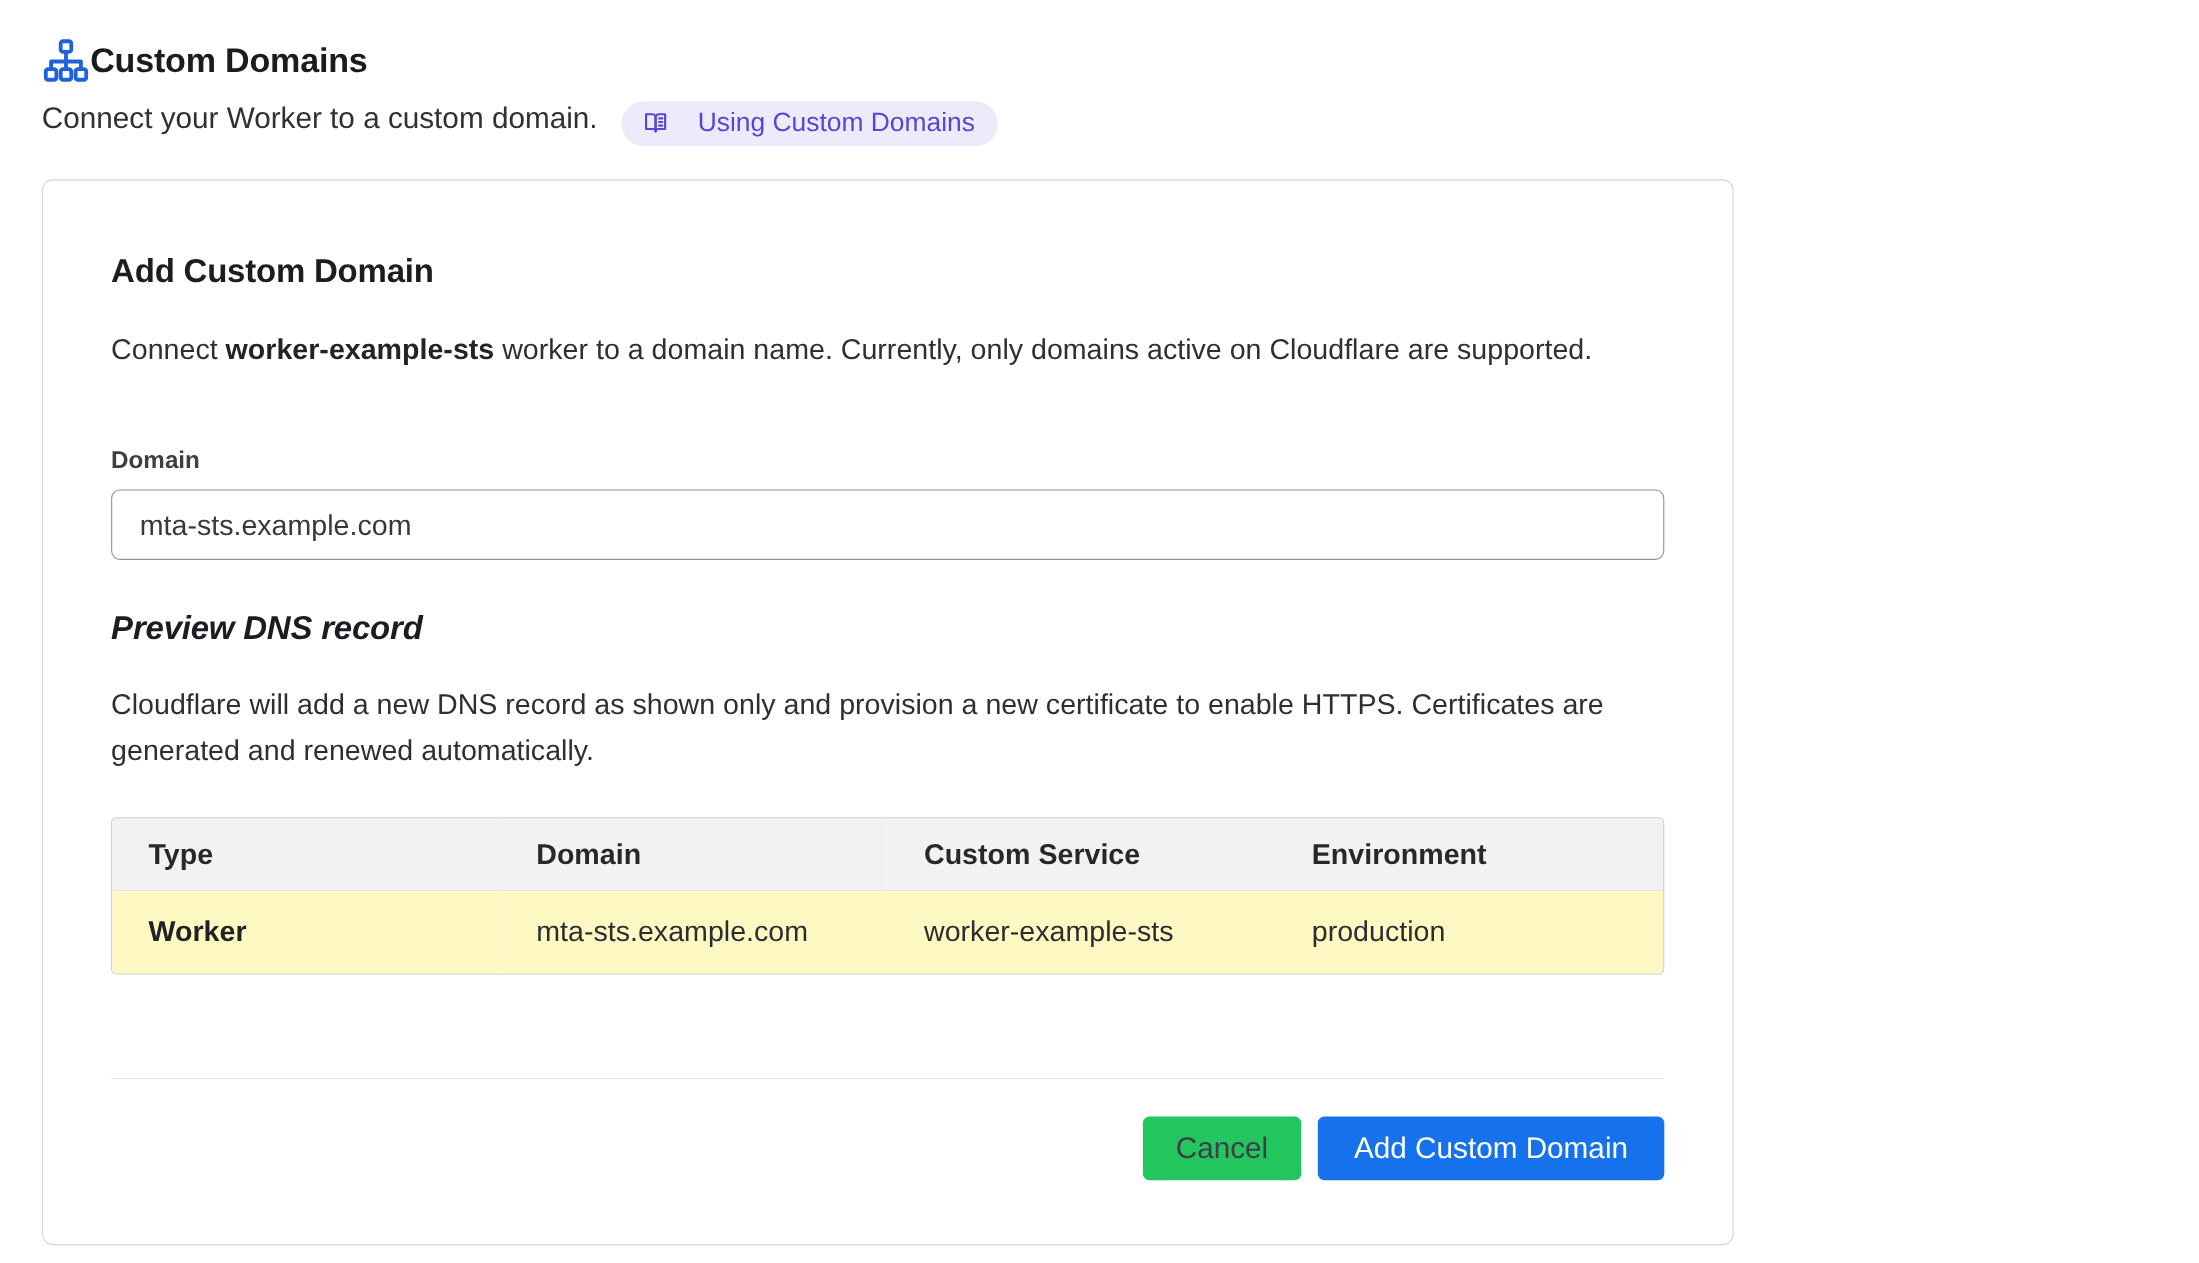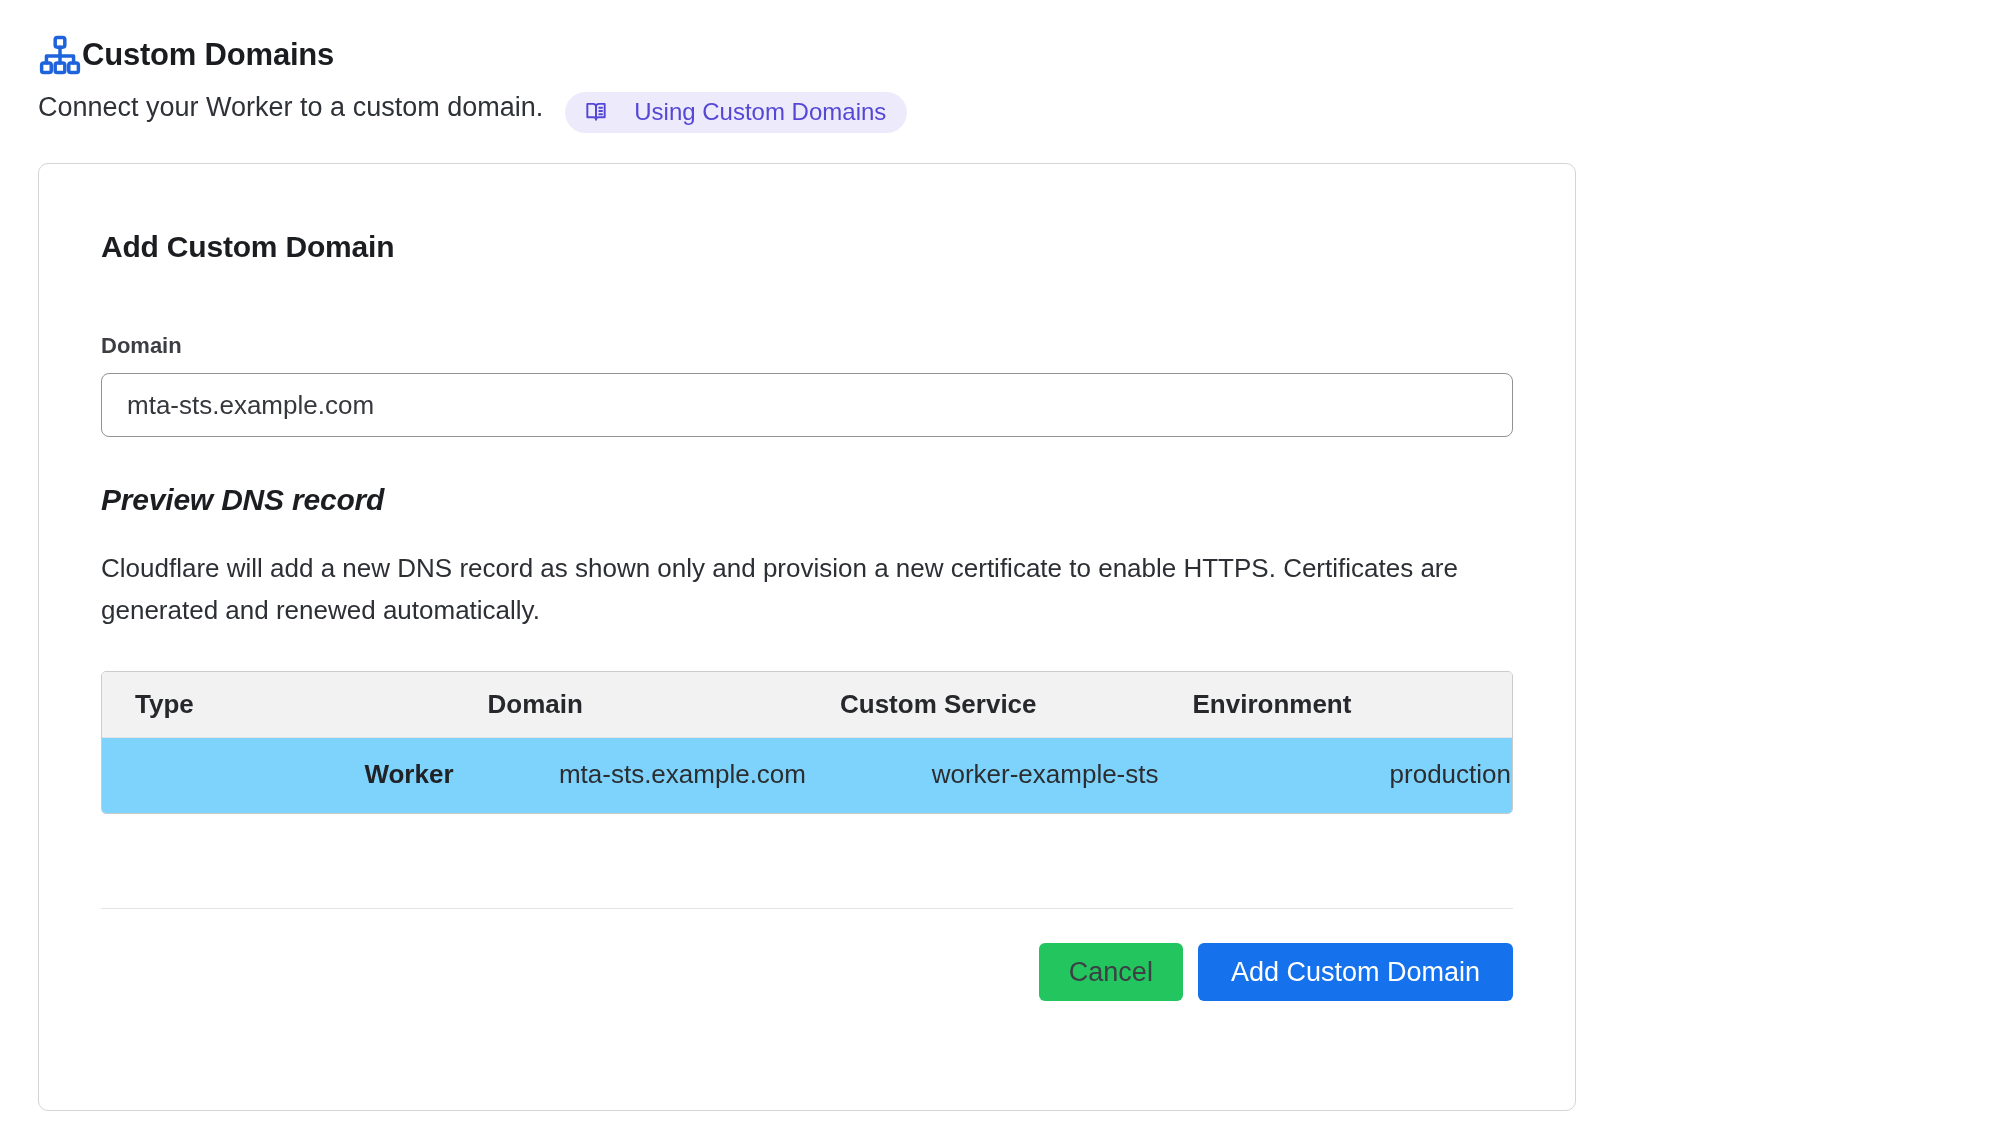--- a/index.html
+++ b/index.html
@@ -129,26 +129,25 @@
   }
   .dns-table thead th {
     background: #f2f2f2;
     font-weight: 700;
     color: #26282c;
     padding-top: 17px;
     padding-bottom: 17px;
     border-bottom: 1px solid #e3e3e3;
   }
   .dns-table tbody td {
-    background: #7dd3fc;
+    background: #fef9c3;
     color: #2b2d31;
     font-weight: 400;
     padding-top: 21px;
     padding-bottom: 23px;
-    text-align: right;
   }
   .dns-table tbody td.cell-type { font-weight: 700; color: #202226; }
 
   
   .footer-divider {
     margin-top: 94px;
     border: none;
     border-top: 1px solid #e4e4e4;
     height: 0;
   }
@@ -207,20 +206,21 @@
         <path d="M15 8h2.6 M15 11h2.6 M15 14h2.6"></path>
       </svg>
       <span>Using Custom Domains</span>
     </a>
   </div>
 
   <div class="card">
 
     <h2>Add Custom Domain</h2>
 
+    <p class="intro"><span>Connect </span><b>worker-example-sts</b><span> worker to a domain name. Currently, only domains active on Cloudflare are supported.</span></p>
 
     <label class="field-label" for="domain-input">Domain</label>
     <input id="domain-input" class="domain-input" type="text" value="mta-sts.example.com" style="">
 
     <h2 class="preview-heading">Preview DNS record</h2>
 
     <p class="preview-desc">Cloudflare will add a new DNS record as shown only and provision a new certificate to enable HTTPS. Certificates are generated and renewed automatically.</p>
 
     <table class="dns-table">
       <thead>

